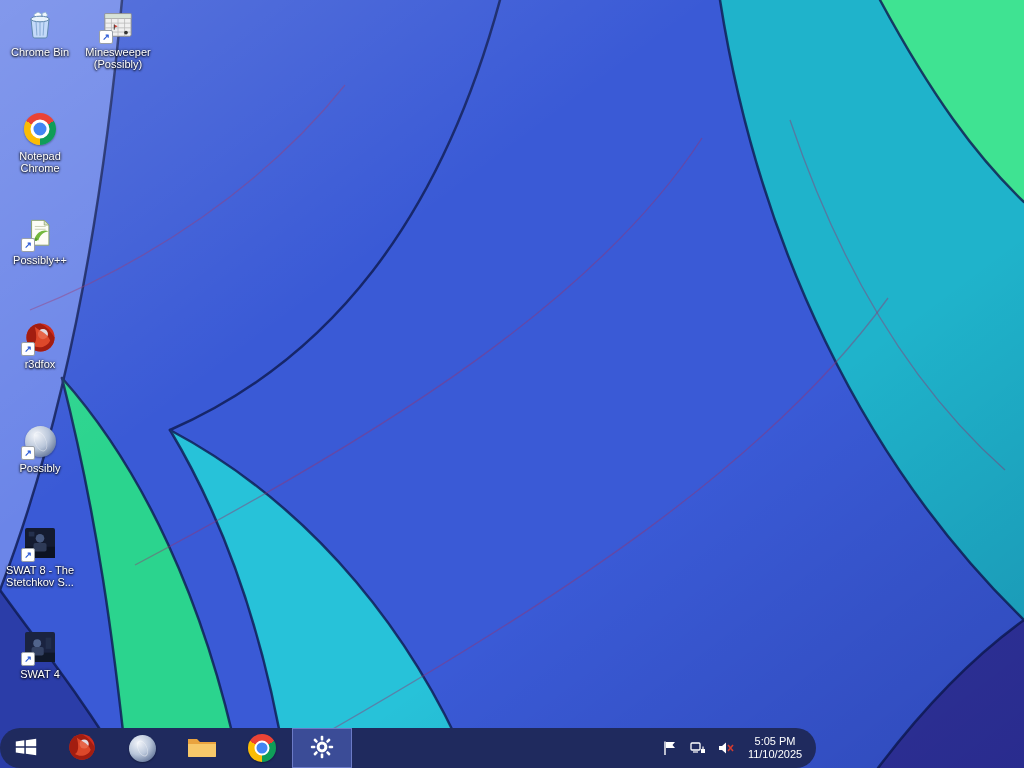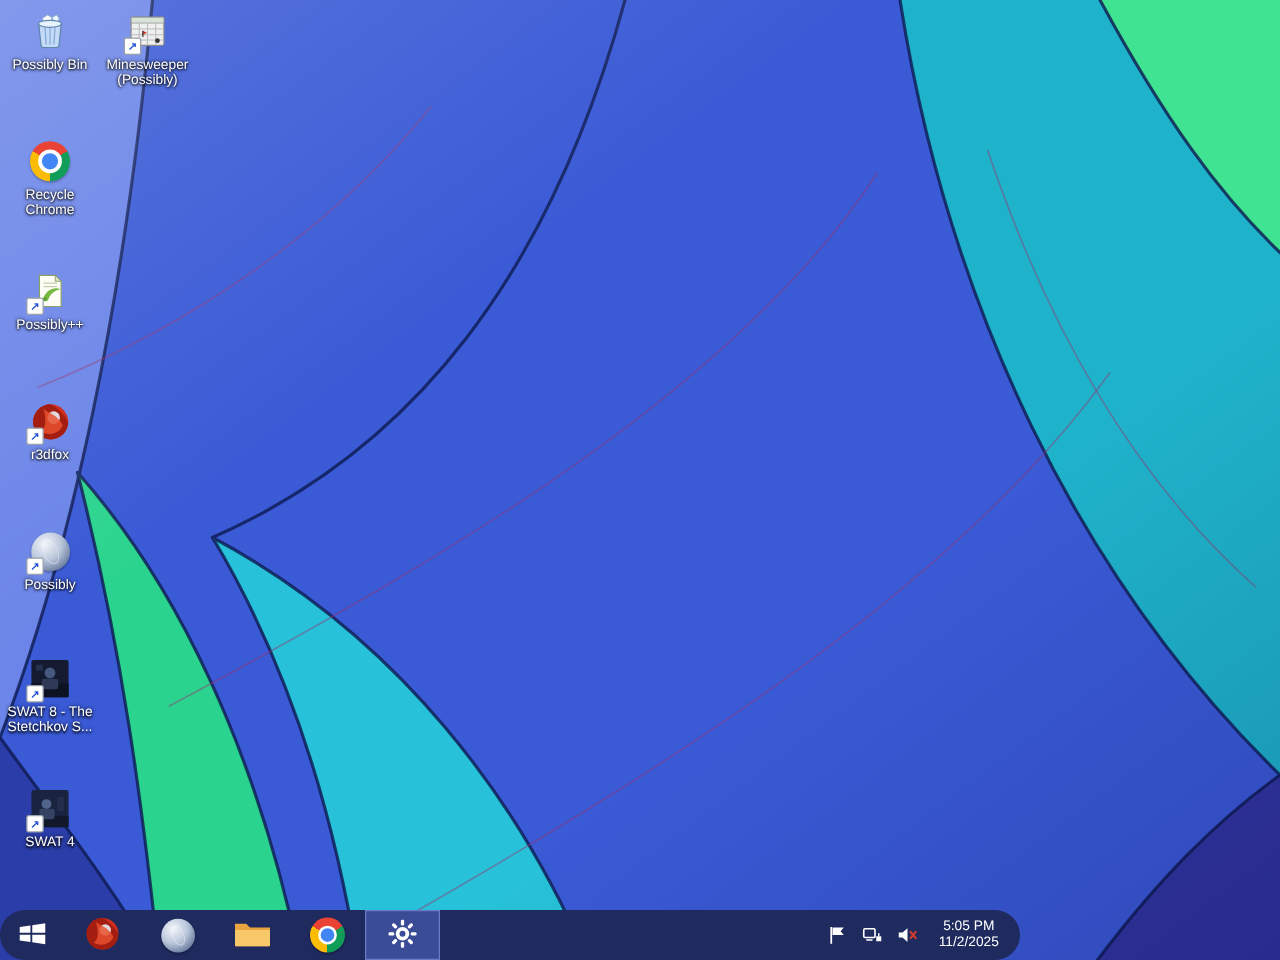--- a/index.html
+++ b/index.html
@@ -115,21 +115,21 @@
       <path d="M18,4.5 l3.5,-1.5 2,3 -2,3 h-3 Z" fill="#eef6fd" stroke="#8fb2cf" stroke-width="0.8"></path>
       <path d="M7,10 L25,10 L23.2,27.2 a2,2 0 0 1 -2,1.8 H10.8 a2,2 0 0 1 -2,-1.8 Z" fill="rgba(205,228,250,0.88)" stroke="#5f87ad" stroke-width="1"></path>
       <g stroke="rgba(110,150,195,0.7)" stroke-width="1" fill="none">
         <path d="M12,12.5 l0.9,14"></path>
           <path d="M16,12.8 l0,14"></path>
           <path d="M20,12.5 l-0.9,14"></path>
       </g>
       <ellipse cx="16" cy="10" rx="9.2" ry="2.8" fill="#e7f2fc" stroke="#5f87ad"></ellipse>
     </svg>
   </span>
-  <span class="di-label">Possibly Bin</span>
+  <span class="di-label">Chrome Bin</span>
 </div>
 
 <div class="desktop-icon" style="left:80px;top:8px">
   <span class="di-glyph">
     <svg viewBox="0 0 32 32" width="30" height="30">
       <rect x="2" y="4" width="28" height="24" rx="1.5" fill="#efefef" stroke="#8c8c8c"></rect>
       <rect x="2" y="4" width="28" height="5" fill="#d7e3d7" stroke="#8c8c8c" stroke-width="0.6"></rect>
       <g stroke="#b8b8b8" stroke-width="0.8" fill="none">
         <path d="M9,9 V28 M16,9 V28 M23,9 V28 M2,14 H30 M2,19 H30 M2,23.5 H30"></path>
       </g>
@@ -139,21 +139,21 @@
     </svg>
     <span class="shortcut-arrow">↗</span>
   </span>
   <span class="di-label">Minesweeper (Possibly)</span>
 </div>
 
 <div class="desktop-icon" style="left:2px;top:112px">
   <span class="di-glyph">
     <span class="chrome-ball"></span>
   </span>
-  <span class="di-label">Recycle Chrome</span>
+  <span class="di-label">Notepad Chrome</span>
 </div>
 
 <div class="desktop-icon" style="left:2px;top:216px">
   <span class="di-glyph">
     <svg viewBox="0 0 32 32" width="30" height="30">
       <path d="M7,2.5 h13.5 l5,5 V29 H7 Z" fill="#fdfdf6" stroke="#8aa06a" stroke-width="1"></path>
       <path d="M20.5,2.5 l5,5 h-5 Z" fill="#dde6cc" stroke="#8aa06a" stroke-width="0.8"></path>
       <path d="M10.5,9 H22 M10.5,12 H22" stroke="#c5cdb2" stroke-width="1"></path>
       <path d="M10,22.5 C13,14.5 19.5,12 25,14.2 C20,15 16,18 14.2,24 Z" fill="#74b83e"></path>
       <circle cx="11.6" cy="23" r="1.6" fill="#569a28"></circle>
@@ -292,16 +292,16 @@
       </svg>
     </button>
     <button class="tray-btn">
       <svg viewBox="0 0 18 16" width="18" height="16">
         <path d="M2,6 h3 l4,-3.5 v11 L5,10 H2 Z" fill="#fff"></path>
         <path d="M11,5 l5,6 M16,5 l-5,6" stroke="#d33b2f" stroke-width="1.6"></path>
       </svg>
     </button>
     <div class="clock">
       <div>5:05 PM</div>
-      <div>11/2/2025</div>
+      <div>11/10/2025</div>
     </div>
   </div>
 </div>
 
 </body></html>

